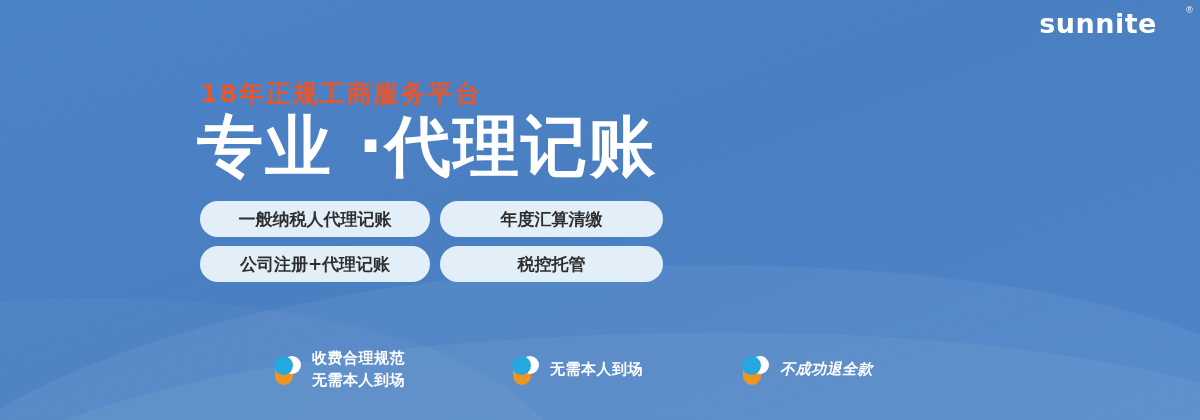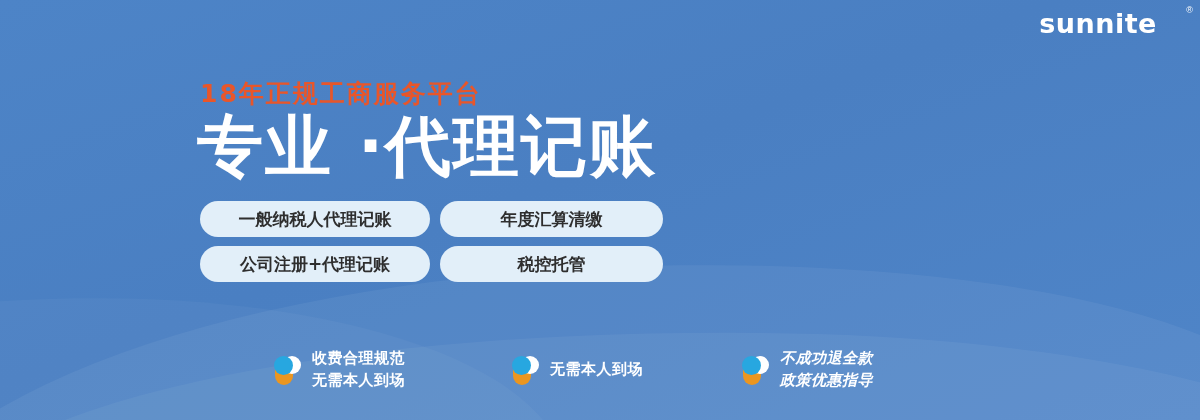--- a/index.html
+++ b/index.html
@@ -232,19 +232,18 @@
     </div>
 
     <div class="feature">
       <span class="feature-icon">
         <span class="ic-orange"></span>
         <span class="ic-white"></span>
         <span class="ic-cyan"></span>
       </span>
       <span class="feature-text f3">
         <span>不成功退全款</span>
-        <span>政策优惠指导</span>
       </span>
     </div>
 
   </div>
 
 </div>
 
 </body></html>

